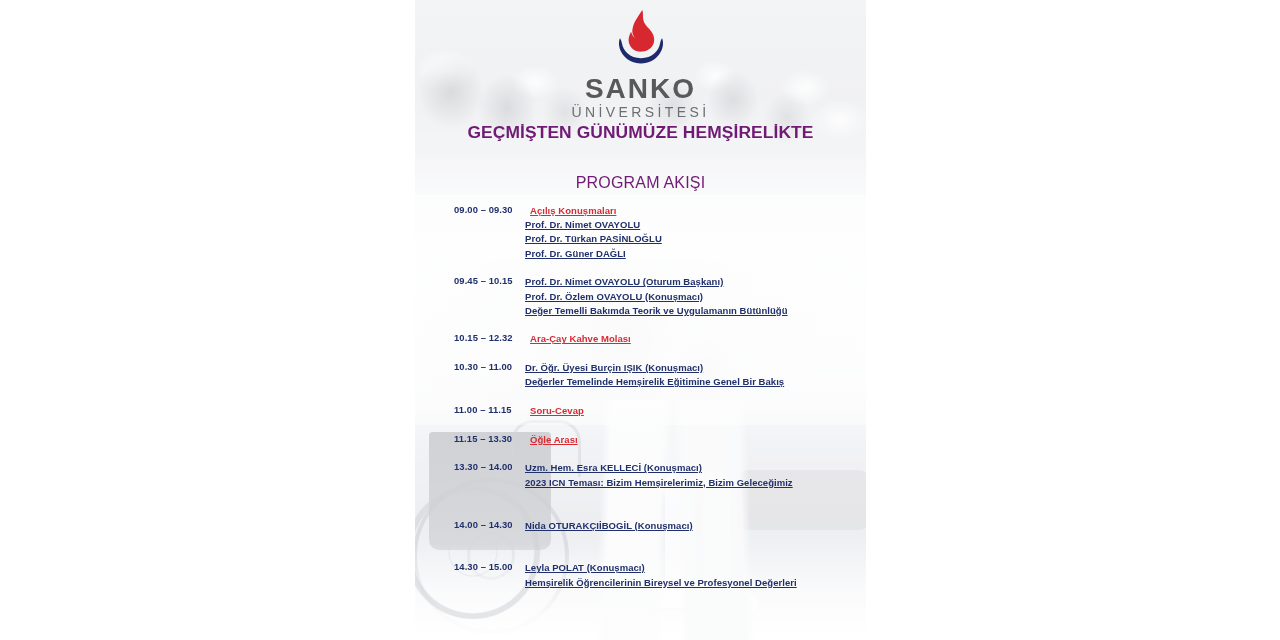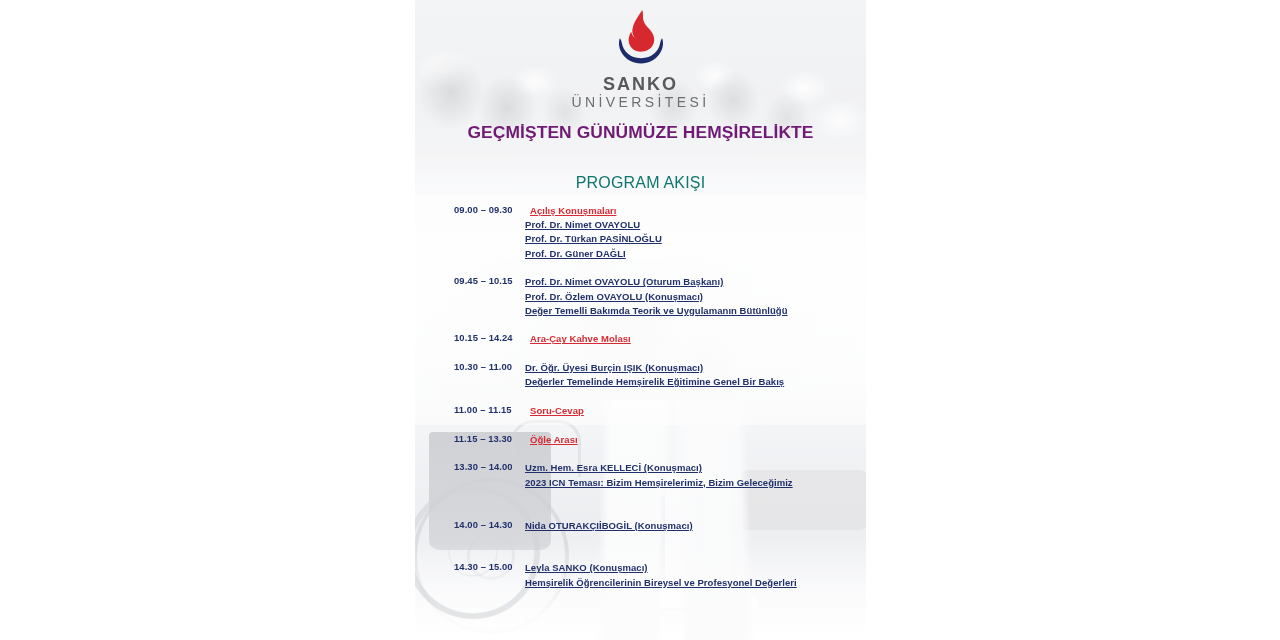--- a/index.html
+++ b/index.html
@@ -185,21 +185,21 @@
     text-align: center;
   }
   .logo-mark {
     width: 66px;
     height: 66px;
     margin: 0 auto;
     display: block;
   }
   .logo-word {
     margin-top: 1px;
-    font-size: 18px;
+    font-size: 28px;
     font-weight: bold;
     letter-spacing: 2.0px;
     color: #58595b;
     line-height: 1;
   }
   .logo-sub {
     margin-top: 2px;
     font-size: 14px;
     letter-spacing: 3.4px;
     color: #6d6e71;
@@ -219,21 +219,21 @@
     color: #701a75;
     letter-spacing: .1px;
   }
   .title-sub {
     position: absolute;
     left: 18px;
     right: 18px;
     top: 174px;
     text-align: center;
     font-size: 16px;
-    color: #0f766e;
+    color: #701a75;
     letter-spacing: .2px;
   }
 
   
   .schedule {
     position: absolute;
     left: 0;
     top: 204px;
     right: 0;
   }
@@ -330,21 +330,21 @@
           </div>
           <div class="row" style="top: 71.3px;">
             <div class="row-time">09.45 – 10.15</div>
             <div class="row-body">
               <div class="row-line">Prof. Dr. Nimet OVAYOLU (Oturum Başkanı)</div>
               <div class="row-line">Prof. Dr. Özlem OVAYOLU (Konuşmacı)</div>
               <div class="row-line">Değer Temelli Bakımda Teorik ve Uygulamanın Bütünlüğü</div>
             </div>
           </div>
           <div class="row" style="top: 128.4px;">
-            <div class="row-time">10.15 – 14.24</div>
+            <div class="row-time">10.15 – 12.32</div>
             <div class="row-body">
               <div class="row-line accent indent">Ara-Çay Kahve Molası</div>
             </div>
           </div>
           <div class="row" style="top: 157.1px;">
             <div class="row-time">10.30 – 11.00</div>
             <div class="row-body">
               <div class="row-line">Dr. Öğr. Üyesi Burçin IŞIK (Konuşmacı)</div>
               <div class="row-line">Değerler Temelinde Hemşirelik Eğitimine Genel Bir Bakış</div>
             </div>
@@ -370,21 +370,21 @@
           </div>
           <div class="row" style="top: 314.5px;">
             <div class="row-time">14.00 – 14.30</div>
             <div class="row-body">
               <div class="row-line">Nida OTURAKÇIİBOGİL (Konuşmacı)</div>
             </div>
           </div>
           <div class="row" style="top: 357.4px;">
             <div class="row-time">14.30 – 15.00</div>
             <div class="row-body">
-              <div class="row-line">Leyla SANKO (Konuşmacı)</div>
+              <div class="row-line">Leyla POLAT (Konuşmacı)</div>
               <div class="row-line">Hemşirelik Öğrencilerinin Bireysel ve Profesyonel Değerleri</div>
             </div>
           </div>
         </div>
 
     </div>
   </div>
 </div>
 
 </body></html>

